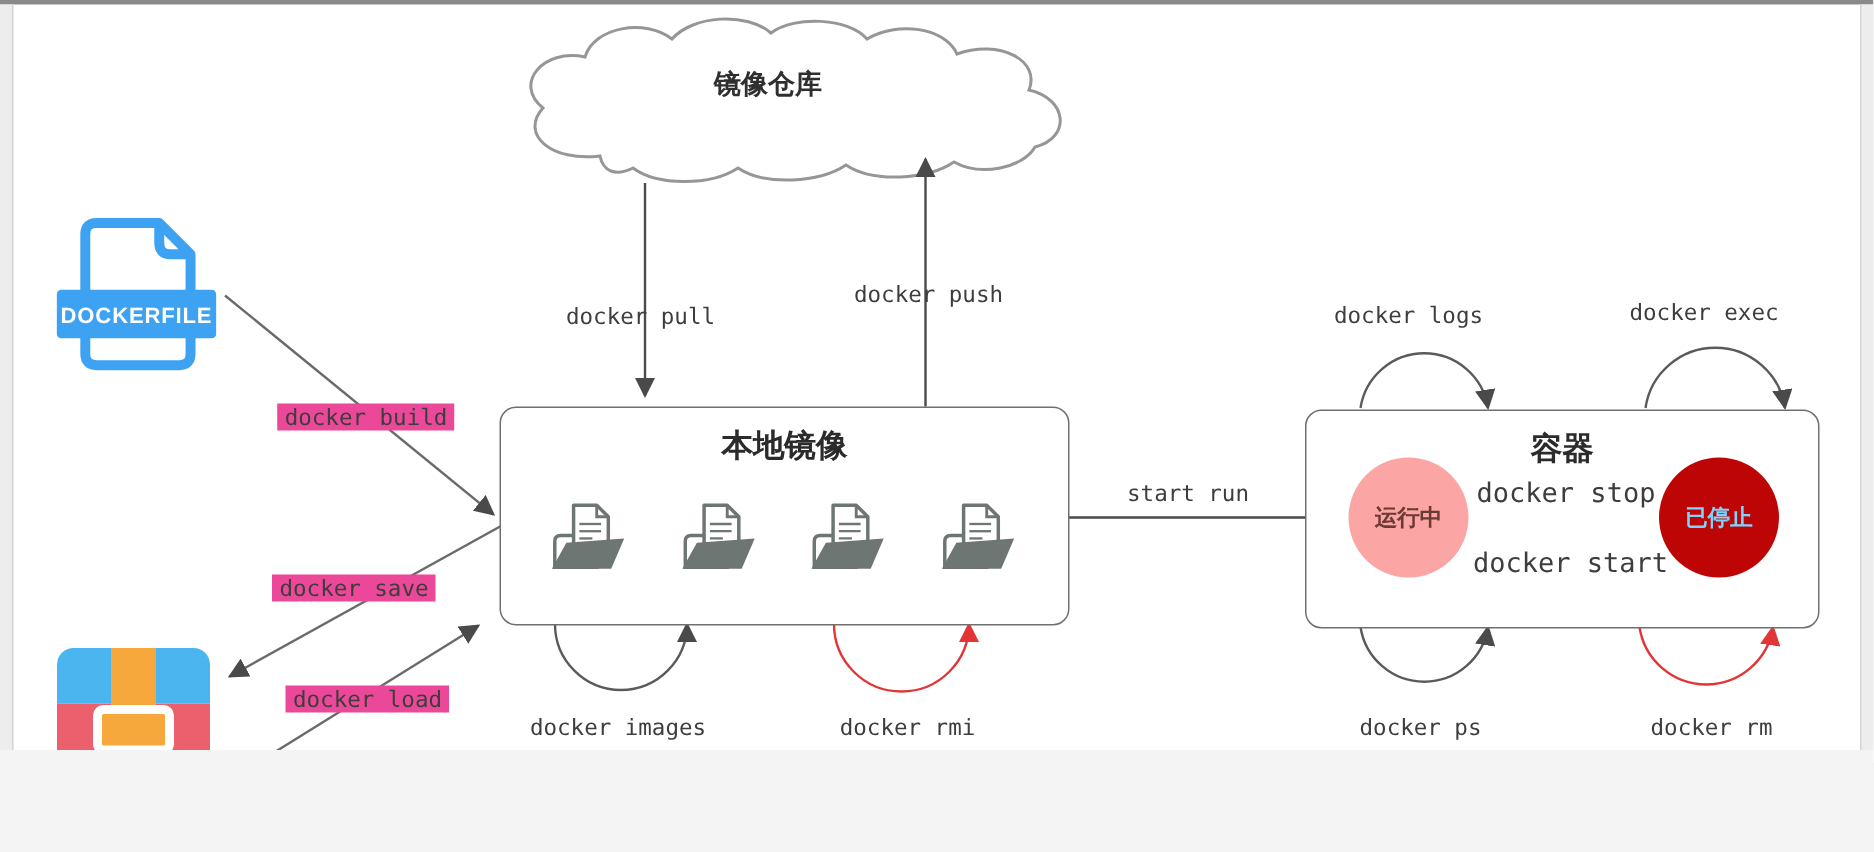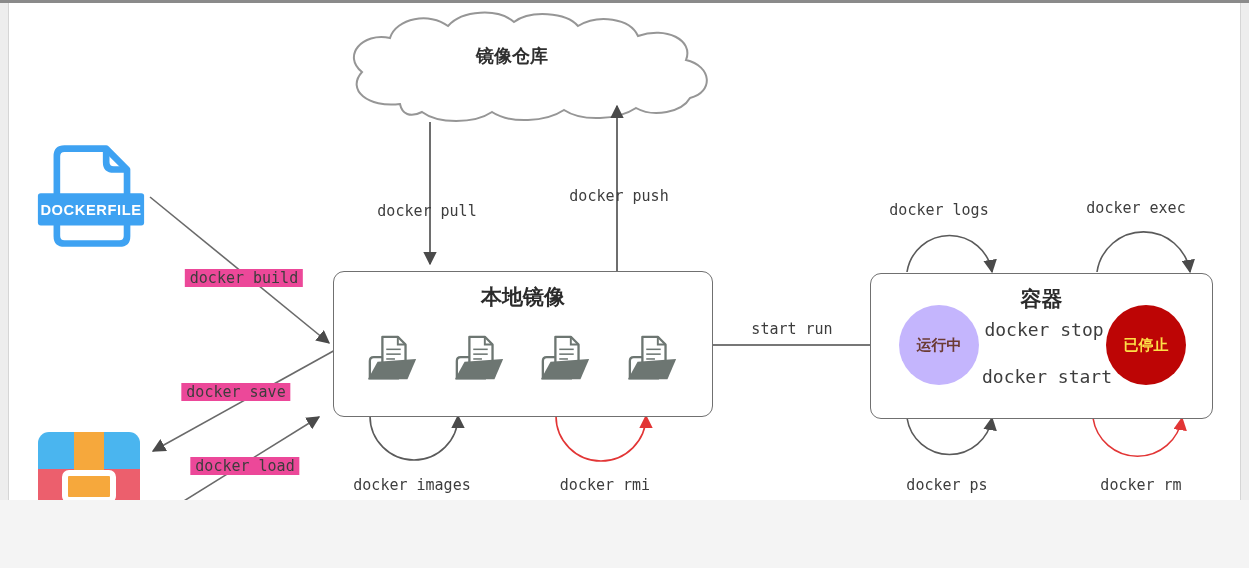--- a/index.html
+++ b/index.html
@@ -29,22 +29,22 @@
   .box-container{left:870px;top:273px;width:341px;height:144px;}
   .box-title{position:absolute;top:11px;left:0;width:100%;text-align:center;
              font-size:21px;font-weight:600;color:#2b2b2b;}
 
   .img-icons-row{position:absolute;left:0;top:62px;width:100%;display:flex;justify-content:space-evenly;align-items:center;}
   .img-icon{width:54px;height:48px;}
 
   .state-circle{position:absolute;width:80px;height:80px;border-radius:50%;
                 display:flex;align-items:center;justify-content:center;
                 font-size:15px;font-weight:700;}
-  .circle-running{left:899px;top:305px;background:#c4b5fd;color:#6b3a33;}
-  .circle-stopped{left:1106px;top:305px;background:#bd0505;color:#fde047;font-family:Liberation Serif, serif;}
+  .circle-running{left:899px;top:305px;background:#fca5a5;color:#6b3a33;}
+  .circle-stopped{left:1106px;top:305px;background:#bd0505;color:#7dd3fc;font-family:Liberation Serif, serif;}
 
   .dockerfile-icon{position:absolute;left:36px;top:142px;width:110px;height:110px;}
   .archive-icon{position:absolute;left:38px;top:432px;width:102px;height:106px;}
 </style>
 </head>
 <body>
 
 <div class="stage">
 
   <svg class="wires" viewBox="0 0 1249 568">

